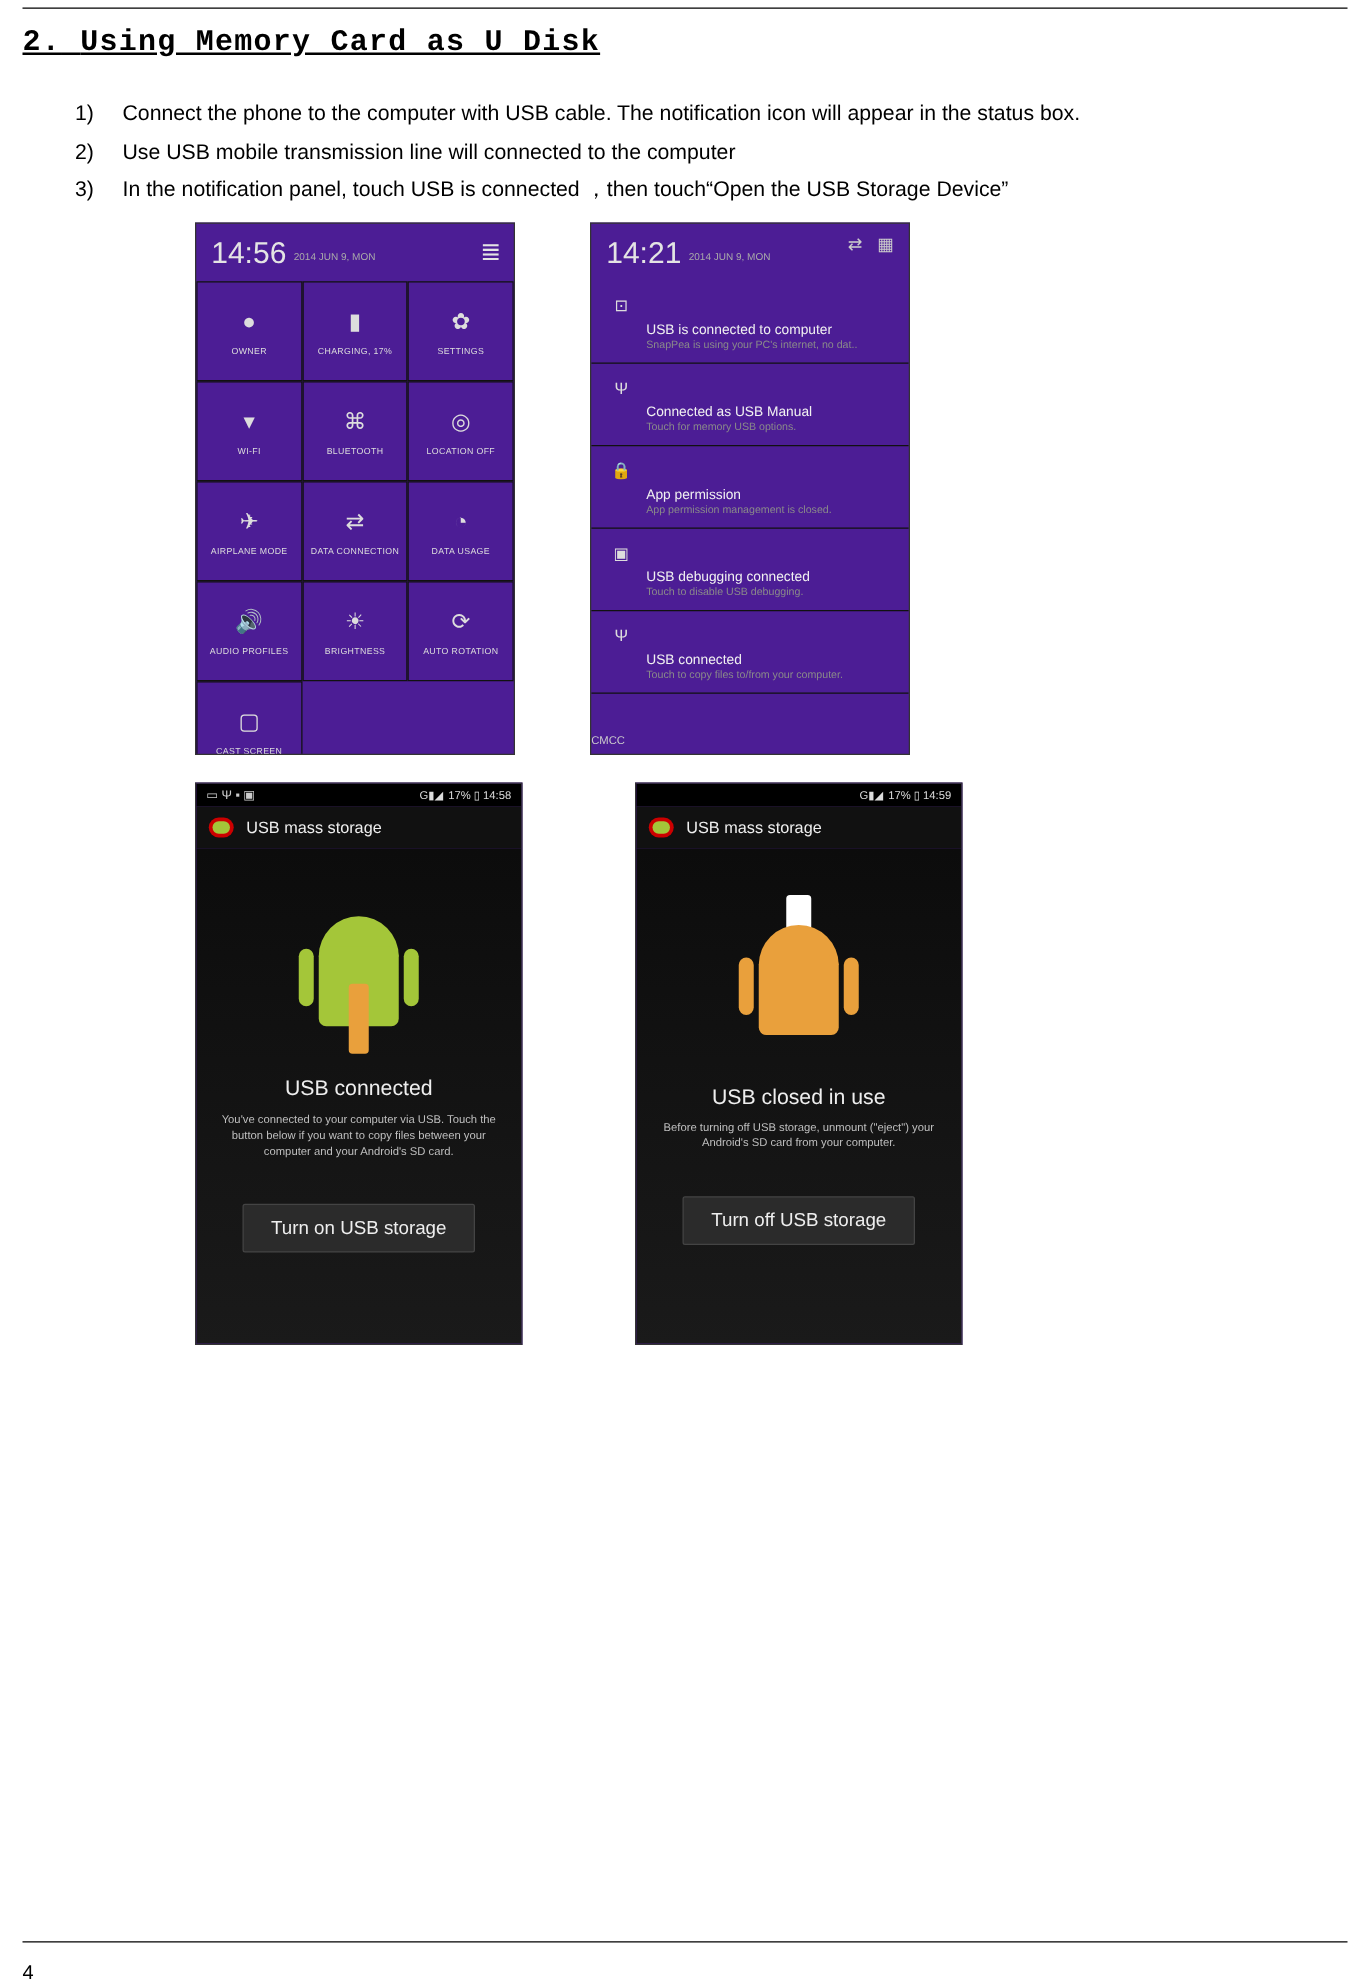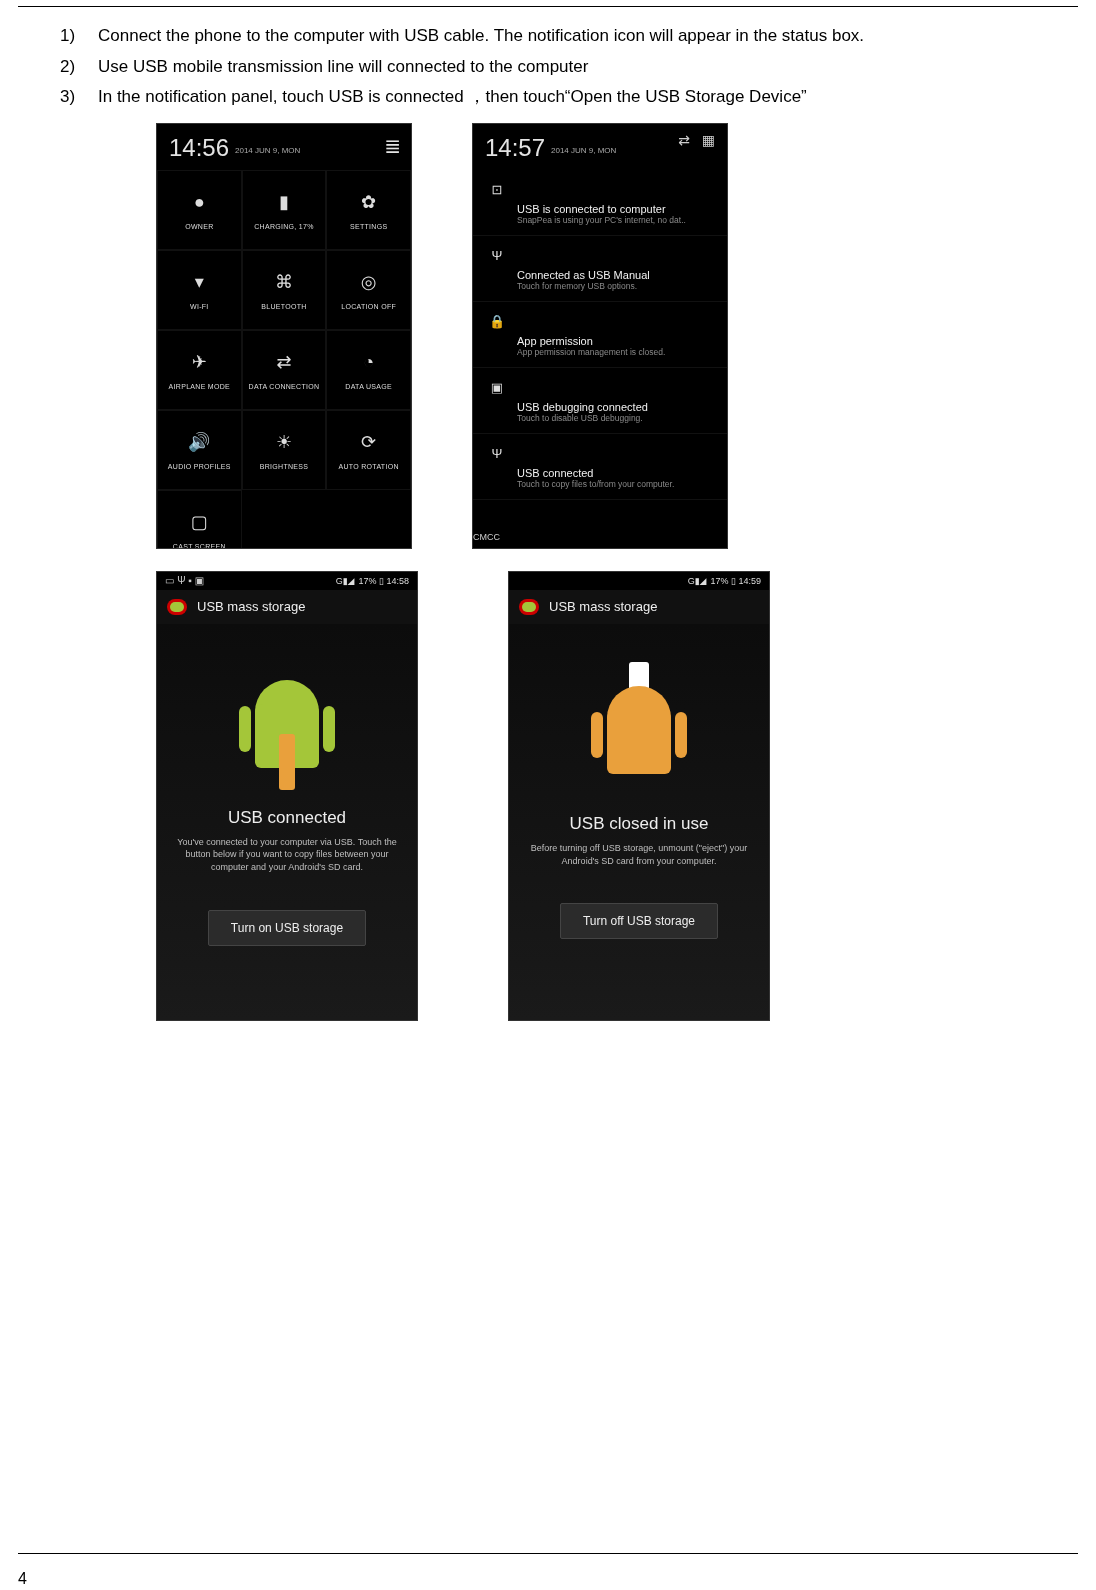--- a/index.html
+++ b/index.html
@@ -13,21 +13,21 @@
   .intro { font-size:17px; line-height:1.7; margin:0 0 10px 22px; }
   .sub   { font-size:17px; line-height:1.7; margin:0 0 4px 42px; }
   .olist { font-size:17px; line-height:1.8; margin:0 0 10px 42px; padding:0; list-style:none; }
   .olist li { display:flex; }
   .olist .num { width:38px; flex:none; }
   .olist .txt { flex:1; }
 
   .shots-row { margin-top:8px; display:flex; justify-content:flex-start; gap:60px; padding-left:138px; }
   .shots-row2 { margin-top:22px; display:flex; justify-content:flex-start; gap:90px; padding-left:138px; }
 
-  .phone { width:254px; height:424px; background:#000000; color:#e4e4e4; position:relative; font-family:Arial,sans-serif; overflow:hidden; border:1px solid #333; }
+  .phone { width:254px; height:424px; background:#4c1d95; color:#e4e4e4; position:relative; font-family:Arial,sans-serif; overflow:hidden; border:1px solid #333; }
 
   
   .qa .clock { position:absolute; top:10px; left:12px; font-size:24px; font-weight:300; }
   .qa .date  { position:absolute; top:22px; left:78px; font-size:8px; color:#aaa; }
   .qa .ham   { position:absolute; top:10px; right:10px; font-size:20px; }
   .qa .grid  { position:absolute; top:46px; left:0; right:0; bottom:0; display:grid; grid-template-columns:repeat(3,1fr); grid-auto-rows:80px; }
   .qa .tile  { display:flex; flex-direction:column; align-items:center; justify-content:center; gap:8px; border:0.5px solid #111; }
   .qa .tile .ic { width:26px; height:26px; display:flex; align-items:center; justify-content:center; font-size:18px; color:#ddd; }
   .qa .tile .lb { font-size:7px; letter-spacing:0.3px; color:#ddd; text-align:center; }
 
@@ -52,33 +52,37 @@
   .qc .ttl .andr::after{ content:""; position:absolute; inset:3px; background:#a4c639; border-radius:6px; }
   .qc .body { height:calc(100% - 52px); background:linear-gradient(#0c0c0c,#1a1a1a); display:flex; flex-direction:column; align-items:center; justify-content:center; text-align:center; padding:0 20px 16px; box-sizing:border-box; }
   .qc .droid { width:92px; height:110px; position:relative; margin-bottom:8px; }
   .qc .droid .bdy { position:absolute; left:14px; top:22px; width:64px; height:64px; background:#a4c639; border-radius:8px 8px 6px 6px; }
   .qc .droid .hd  { position:absolute; left:14px; top:-2px; width:64px; height:32px; background:#a4c639; border-radius:32px 32px 0 0; }
   .qc .droid .arm { position:absolute; top:24px; width:12px; height:46px; background:#a4c639; border-radius:6px; }
   .qc .droid .arm.l{ left:-2px; } .qc .droid .arm.r{ right:-2px; }
   .qc .droid .usb { position:absolute; left:38px; top:52px; width:16px; height:56px; background:#e9a03c; border-radius:3px; }
   .qc .h2   { color:#eee; font-size:17px; margin:8px 0; }
   .qc .desc { font-size:9px; color:#bfbfbf; line-height:1.4; margin-bottom:36px; }
-  .qc .btn  { background:#2b2b2b; border:1px solid #444; color:#eee; font-size:12px; padding:10px 22px; border-radius:2px; }
+  .qc .btn  { background:#2b2b2b; border:1px solid #444; color:#eee; font-size:15px; padding:10px 22px; border-radius:2px; }
   .qc.orange .droid .bdy,.qc.orange .droid .hd,.qc.orange .droid .arm{ background:#e9a03c; }
   .qc.orange .droid .usb{ background:#fff; top:-26px; height:52px; left:36px; width:20px; }
 
   .page-num { position:absolute; left:18px; bottom:8px; font-size:16px; }
   .btm-rule { position:absolute; left:18px; right:18px; bottom:34px; border:0; border-top:1px solid #000; }
 </style>
 </head>
 <body>
 
 <div class="page">
   <hr class="hdr-rule">
 
+  <div class="sect-title">
+    <span>2.</span>
+    <span>Using Memory Card as U Disk</span>
+  </div>
 
 
   <ol class="olist">
     <li>
         <span class="num">1)</span>
         <span class="txt">Connect the phone to the computer with USB cable. The notification icon will appear in the status box.</span>
       </li>
     <li>
         <span class="num">2)</span>
         <span class="txt">Use USB mobile transmission line will connected to the computer</span>
@@ -145,21 +149,21 @@
             <div class="lb">AUTO ROTATION</div>
           </div>
         <div class="tile">
             <div class="ic">▢</div>
             <div class="lb">CAST SCREEN</div>
           </div>
       </div>
     </div>
 
     <div class="phone qb">
-      <div class="clock">14:57</div>
+      <div class="clock">14:21</div>
       <div class="date">2014 JUN 9, MON</div>
       <div class="ics">⇄ ▦</div>
       <div class="list">
         <div class="row">
             <div class="ric">⊡</div>
             <div class="txts">
               <div class="t">USB is connected to computer</div>
               <div class="s">SnapPea is using your PC's internet, no dat..</div>
             </div>
           </div>

